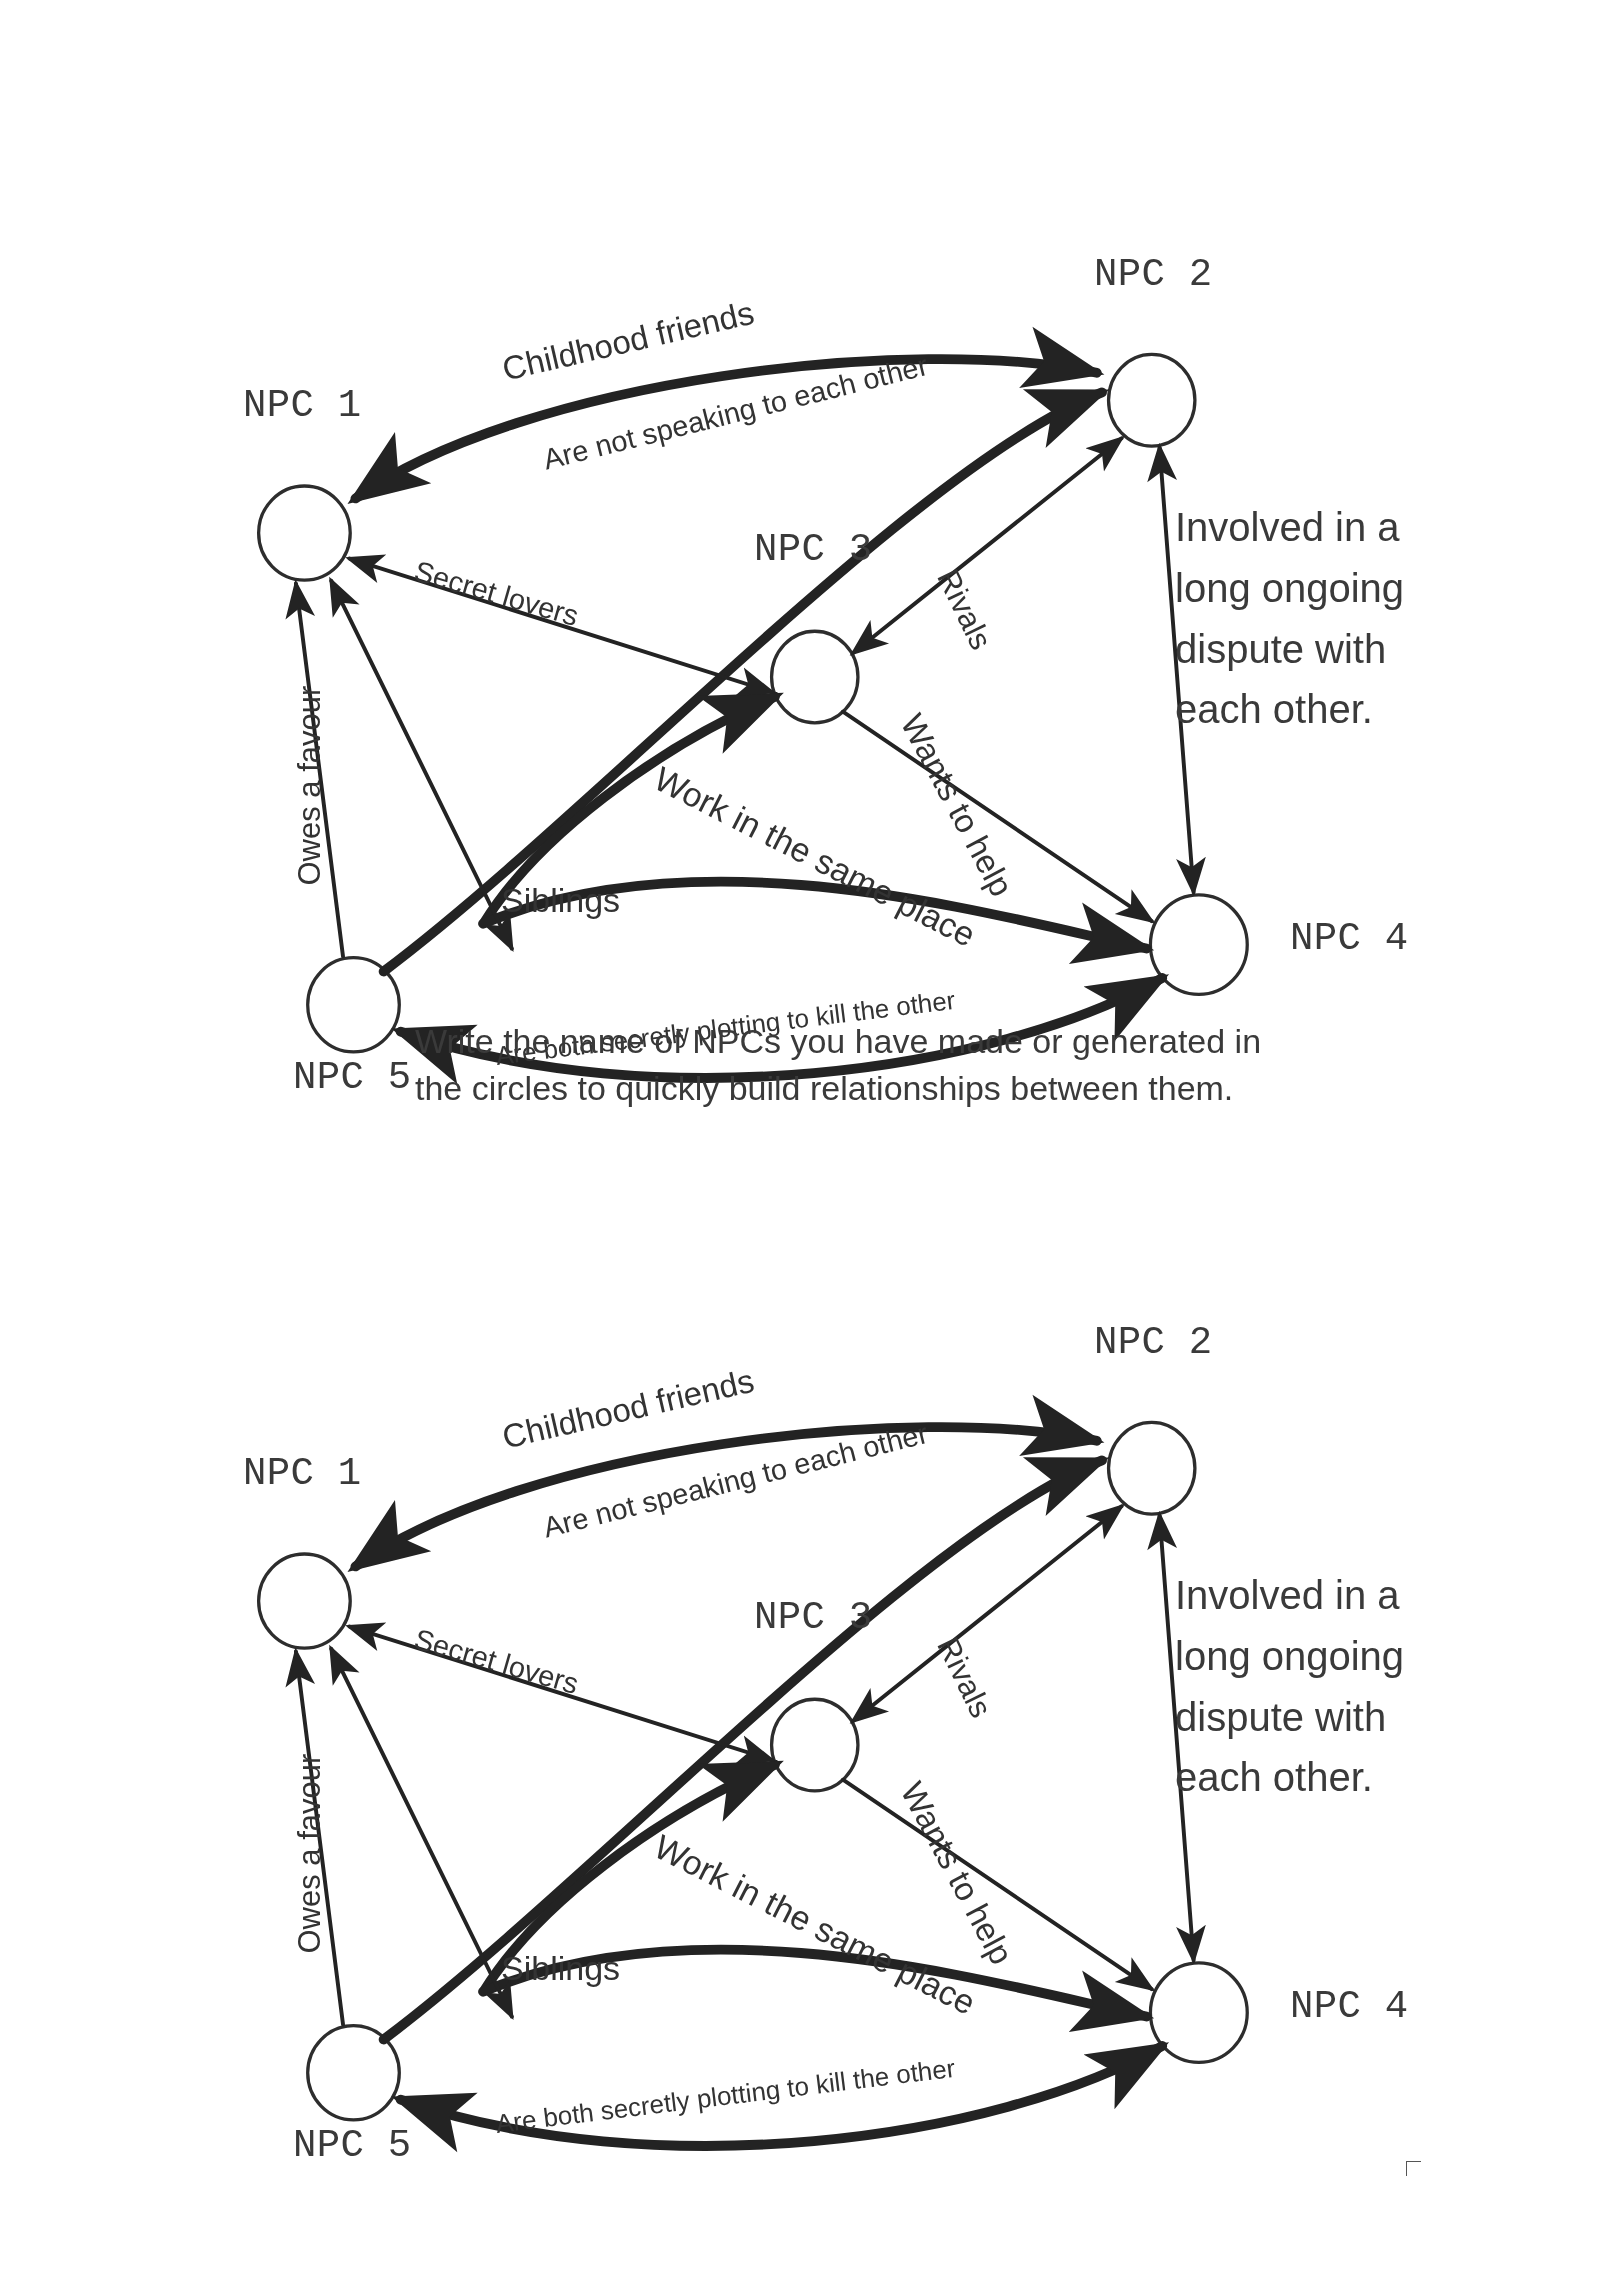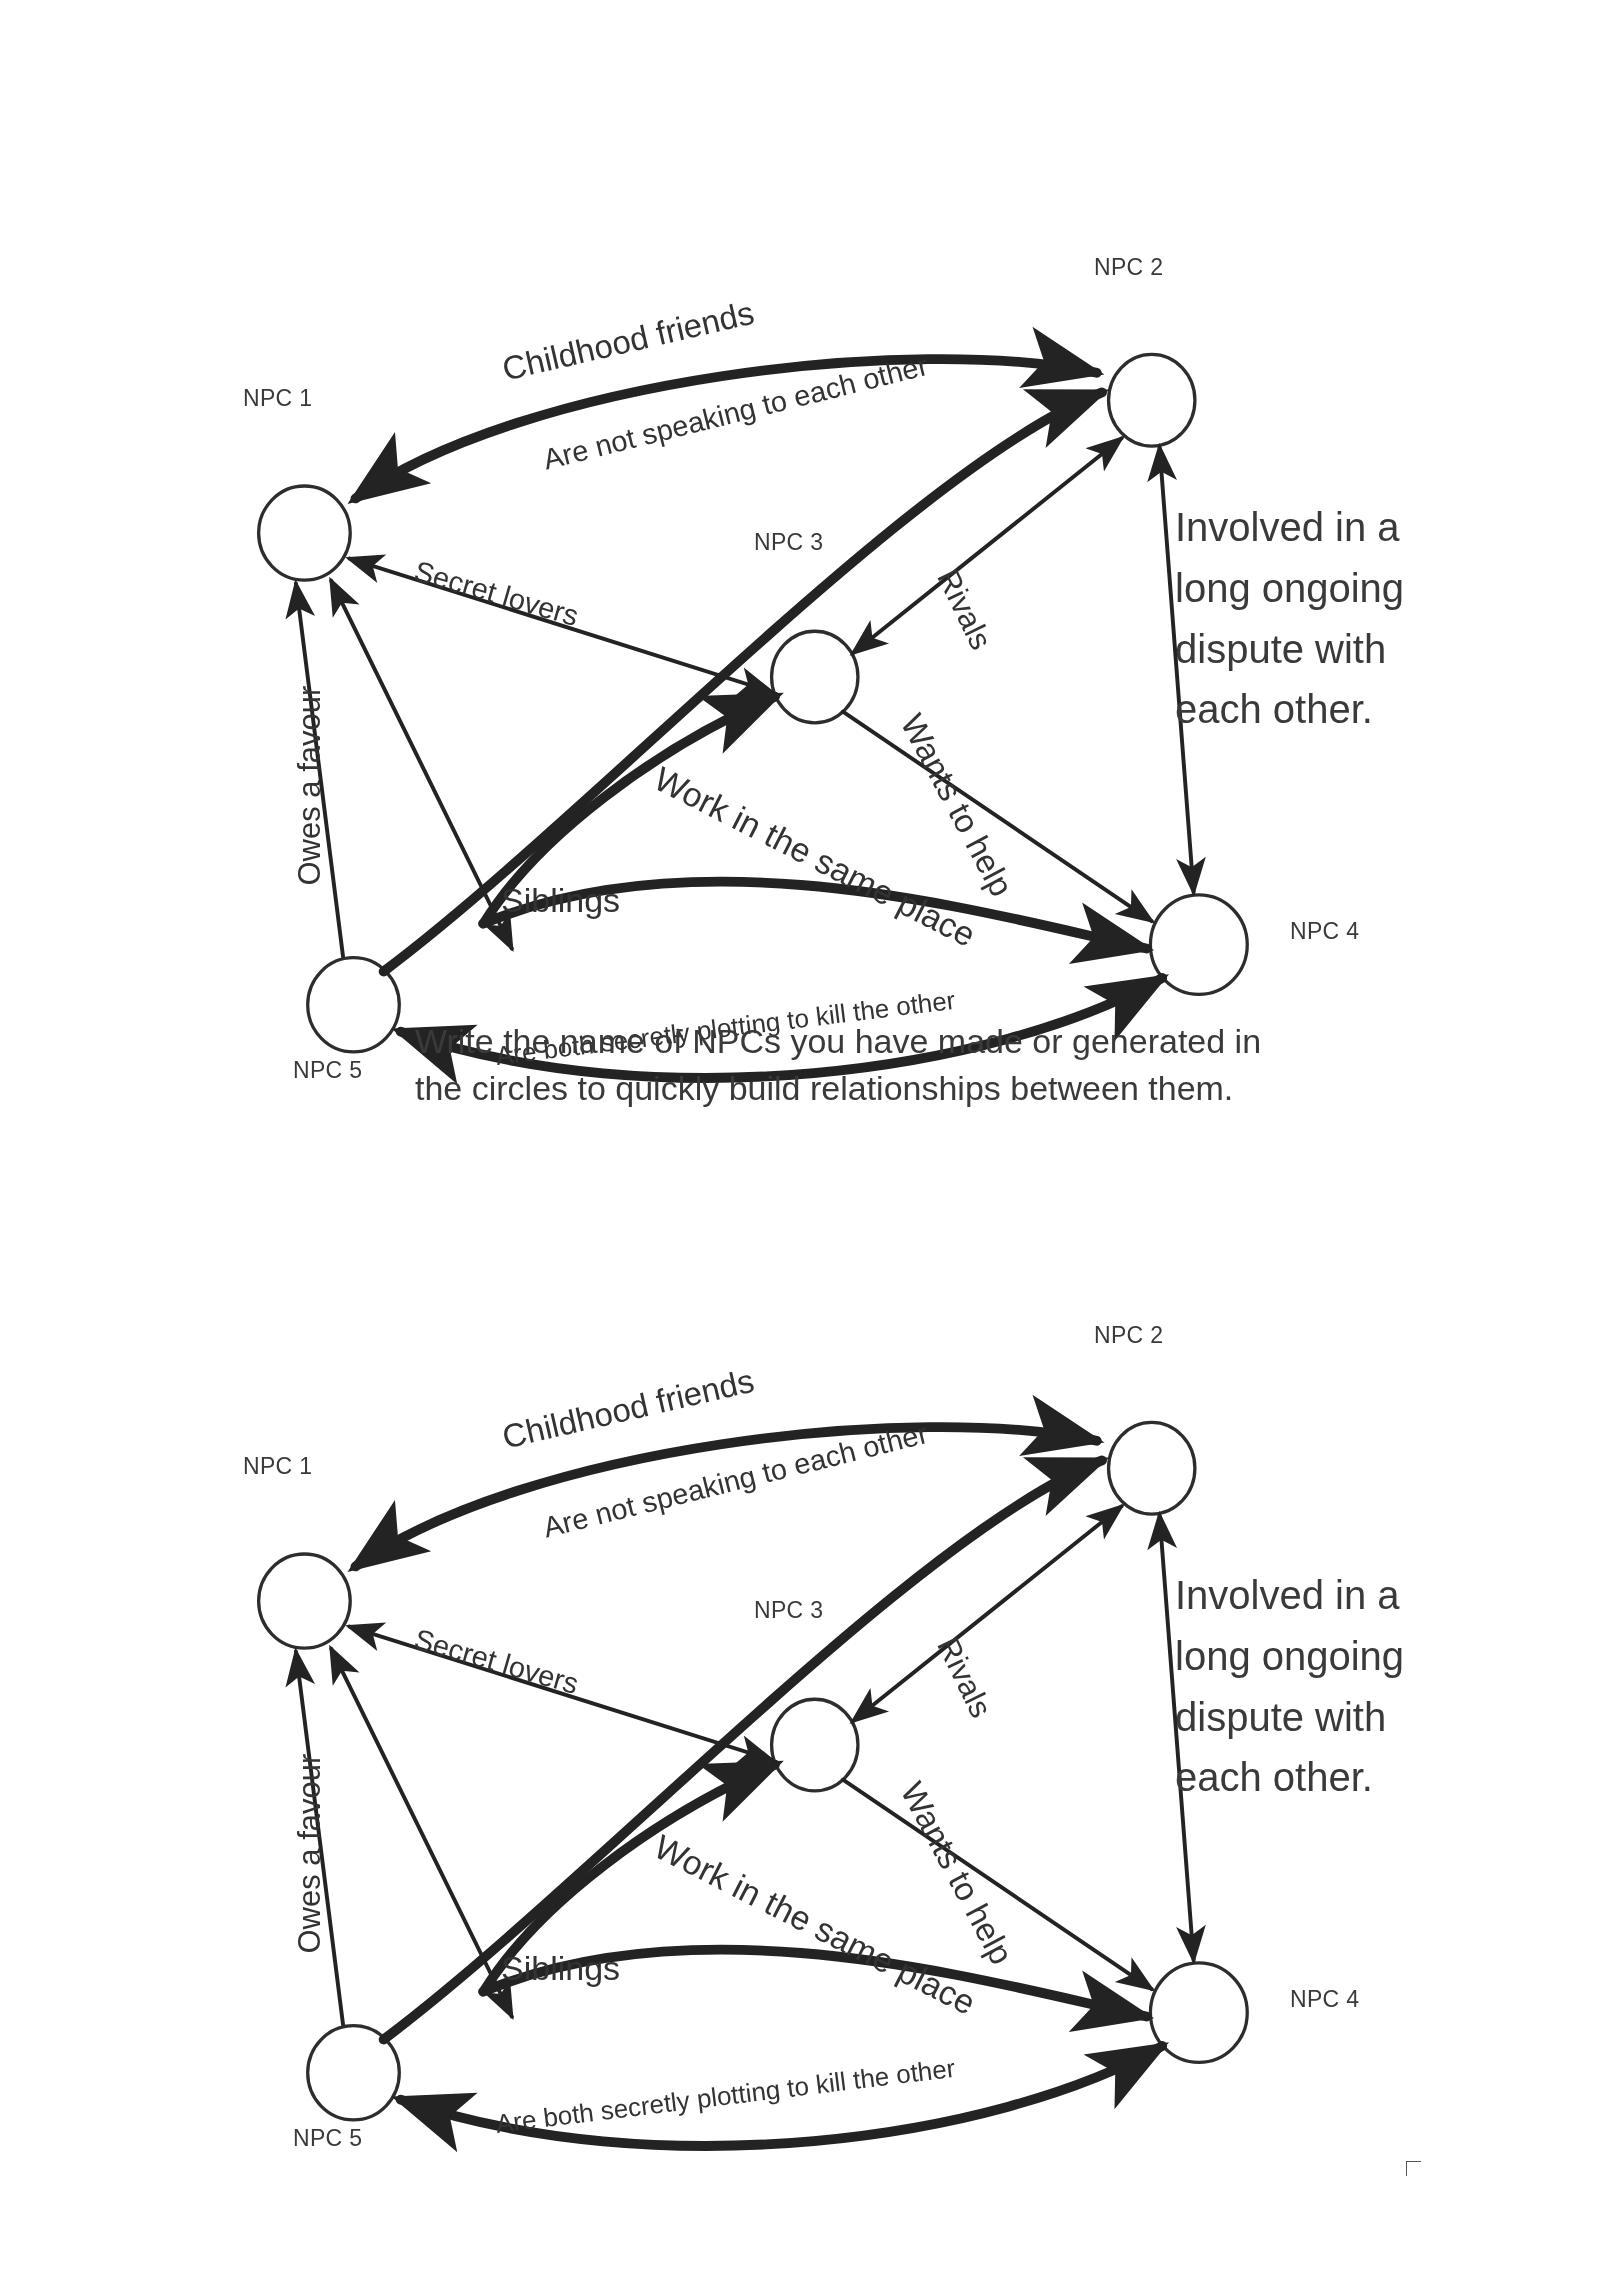--- a/index.html
+++ b/index.html
@@ -33,22 +33,22 @@
     left: 0;
     top: 0;
     width: 1623px;
     height: 916px;
     overflow: visible;
   }
 
   
   .node-label {
     position: absolute;
-    font-family: Liberation Sans, sans-serif;
-    font-size: 23px;
+    font-family: Liberation Mono, monospace;
+    font-size: 39px;
     font-weight: 400;
     letter-spacing: 0.3px;
     color: #3a3a3a;
     white-space: nowrap;
     line-height: 1;
   }
 
   
   .side-note {
     position: absolute;

